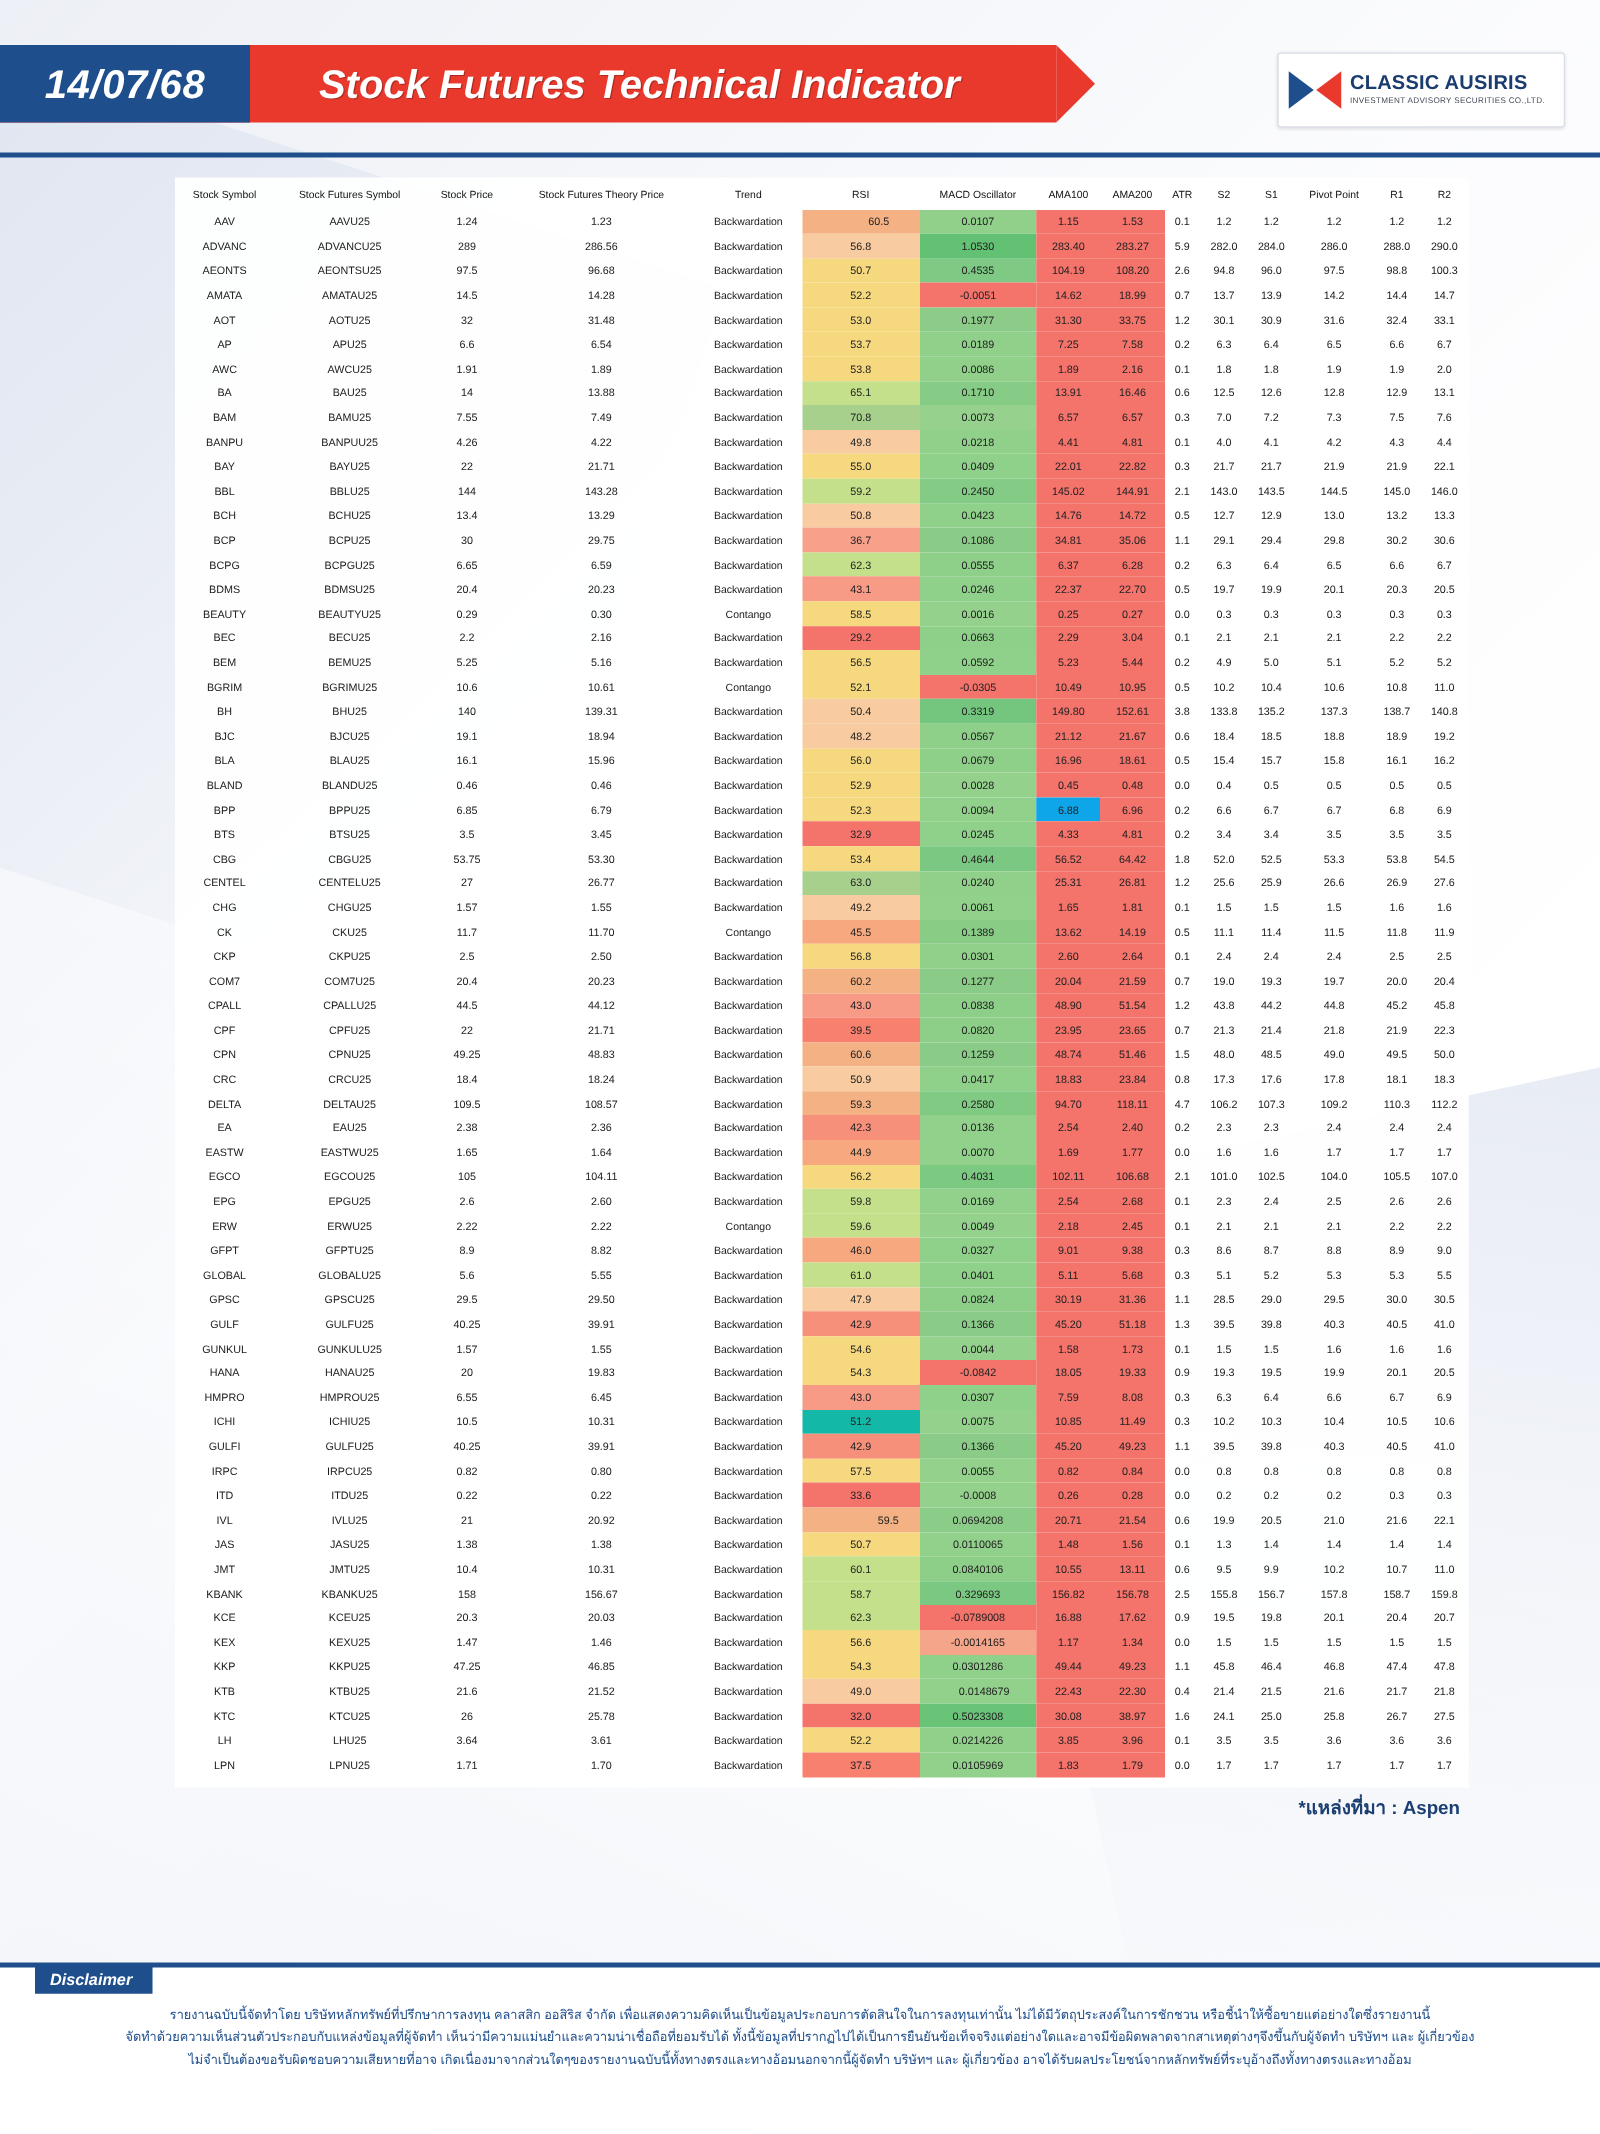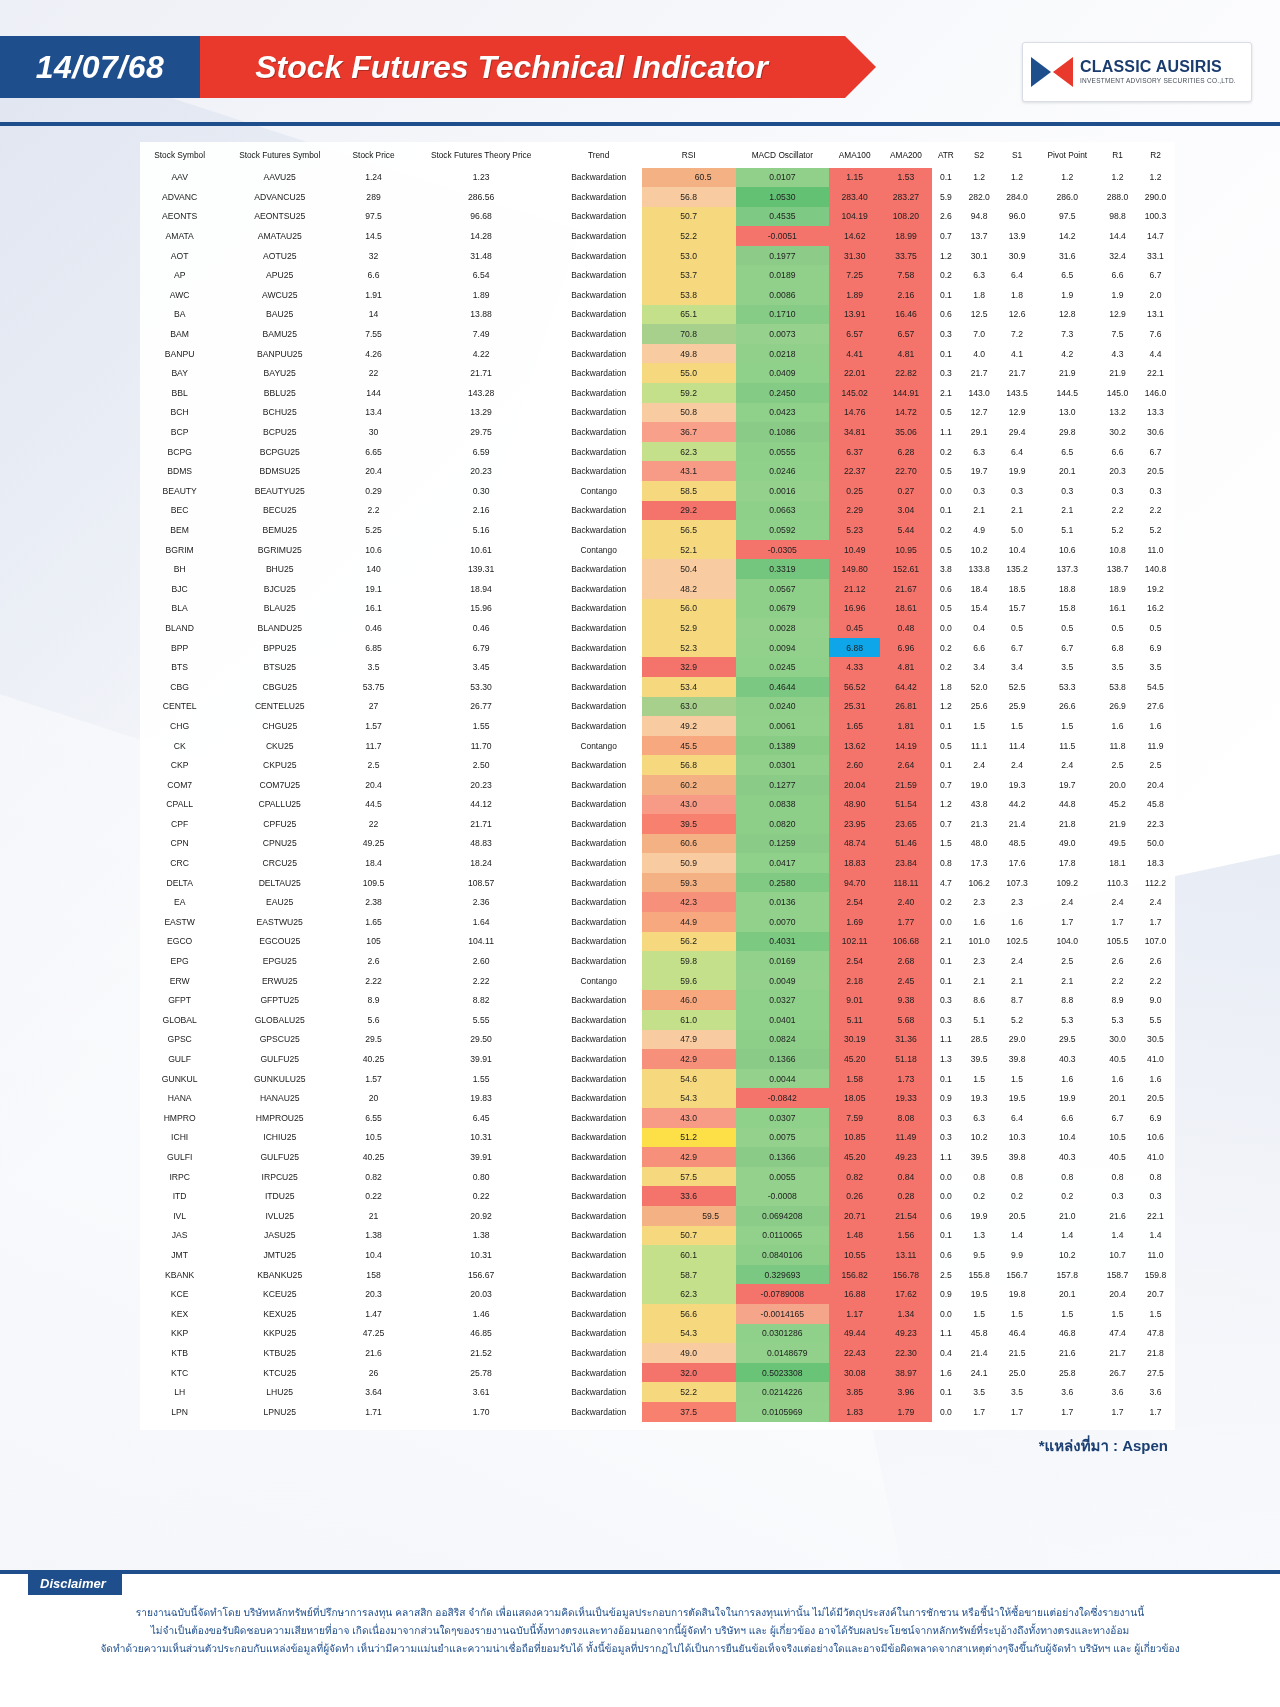--- a/index.html
+++ b/index.html
@@ -1083,21 +1083,21 @@
           <td class="piv">6.6</td>
           <td class="r1">6.7</td>
           <td class="r2">6.9</td>
         </tr>
         <tr>
           <td class="sym">ICHI</td>
           <td class="fsym">ICHIU25</td>
           <td class="price">10.5</td>
           <td class="theory">10.31</td>
           <td class="trend">Backwardation</td>
-          <td class="rsi" style="background: #fde047;">51.2</td>
+          <td class="rsi" style="background: #14b8a6;">51.2</td>
           <td class="macd" style="background: rgb(147, 209, 140);">0.0075</td>
           <td class="ama1" style="background: rgb(244, 115, 107);">10.85</td>
           <td class="ama2" style="background: rgb(244, 115, 107);">11.49</td>
           <td class="atr">0.3</td>
           <td class="s2">10.2</td>
           <td class="s1">10.3</td>
           <td class="piv">10.4</td>
           <td class="r1">10.5</td>
           <td class="r2">10.6</td>
         </tr>
@@ -1342,16 +1342,16 @@
       </tbody>
   </table>
 </div>
 
 <div class="src-note">*แหล่งที่มา : Aspen</div>
 
 <div class="disclaimer">
   <div class="disc-tab">Disclaimer</div>
   <div class="disc-body">
     <p>รายงานฉบับนี้จัดทำโดย บริษัทหลักทรัพย์ที่ปรึกษาการลงทุน คลาสสิก ออสิริส จำกัด  เพื่อแสดงความคิดเห็นเป็นข้อมูลประกอบการตัดสินใจในการลงทุนเท่านั้น ไม่ได้มีวัตถุประสงค์ในการชักชวน หรือชี้นำให้ซื้อขายแต่อย่างใดซึ่งรายงานนี้</p>
+    <p>จัดทำด้วยความเห็นส่วนตัวประกอบกับแหล่งข้อมูลที่ผู้จัดทำ  เห็นว่ามีความแม่นยำและความน่าเชื่อถือที่ยอมรับได้ ทั้งนี้ข้อมูลที่ปรากฏไปได้เป็นการยืนยันข้อเท็จจริงแต่อย่างใดและอาจมีข้อผิดพลาดจากสาเหตุต่างๆจึงขึ้นกับผู้จัดทำ  บริษัทฯ  และ  ผู้เกี่ยวข้อง</p>
     <p>ไม่จำเป็นต้องขอรับผิดชอบความเสียหายที่อาจ เกิดเนื่องมาจากส่วนใดๆของรายงานฉบับนี้ทั้งทางตรงและทางอ้อมนอกจากนี้ผู้จัดทำ บริษัทฯ และ ผู้เกี่ยวข้อง อาจได้รับผลประโยชน์จากหลักทรัพย์ที่ระบุอ้างถึงทั้งทางตรงและทางอ้อม</p>
-    <p>จัดทำด้วยความเห็นส่วนตัวประกอบกับแหล่งข้อมูลที่ผู้จัดทำ  เห็นว่ามีความแม่นยำและความน่าเชื่อถือที่ยอมรับได้ ทั้งนี้ข้อมูลที่ปรากฏไปได้เป็นการยืนยันข้อเท็จจริงแต่อย่างใดและอาจมีข้อผิดพลาดจากสาเหตุต่างๆจึงขึ้นกับผู้จัดทำ  บริษัทฯ  และ  ผู้เกี่ยวข้อง</p>
   </div>
 </div>
 
 </body></html>

